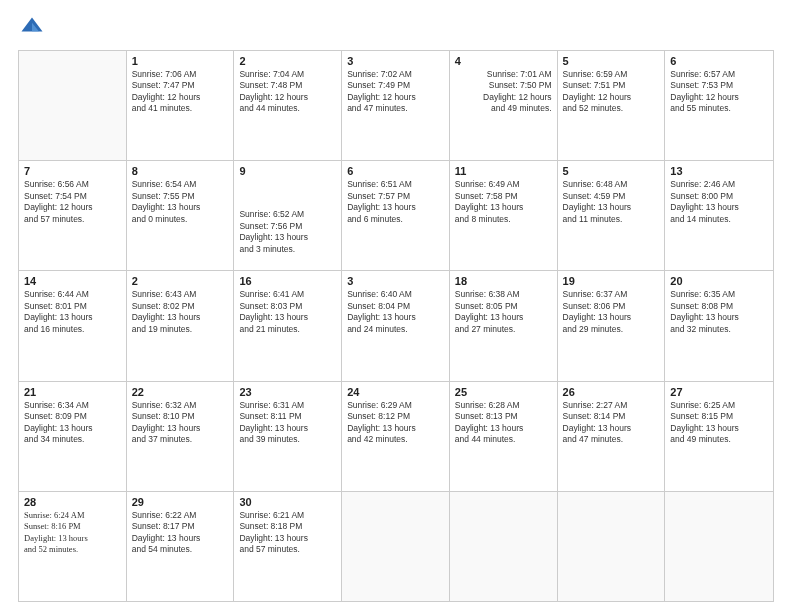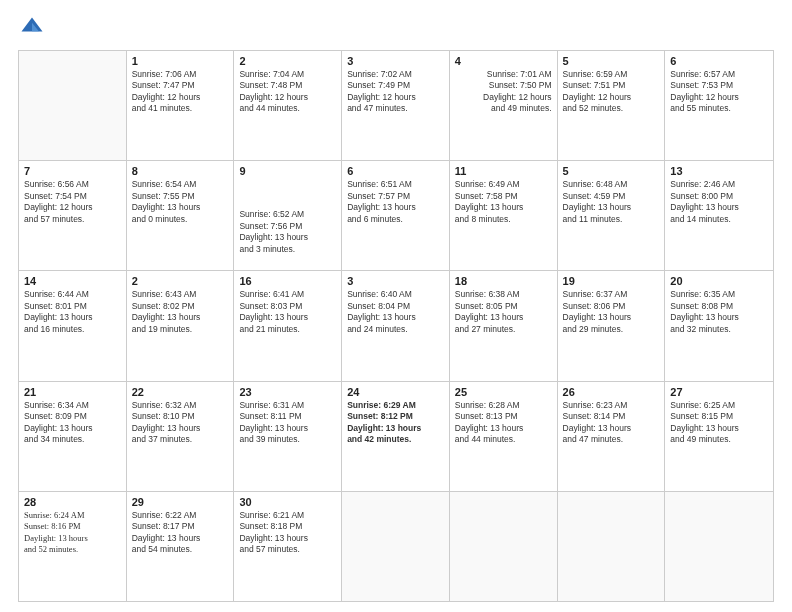--- a/index.html
+++ b/index.html
@@ -301,35 +301,35 @@
           </div>
           <div class="cal-cell">
             <div class="day-num">23</div>
             <div class="day-detail" style="white-space: pre-line;">Sunrise: 6:31 AM
 Sunset: 8:11 PM
 Daylight: 13 hours
 and 39 minutes.</div>
           </div>
           <div class="cal-cell">
             <div class="day-num">24</div>
-            <div class="day-detail" style="white-space: pre-line; font-weight: bold;">Sunrise: 6:29 AM
+            <div class="day-detail" style="white-space: pre-line;">Sunrise: 6:29 AM
 Sunset: 8:12 PM
 Daylight: 13 hours
 and 42 minutes.</div>
           </div>
           <div class="cal-cell">
             <div class="day-num">25</div>
             <div class="day-detail" style="white-space: pre-line;">Sunrise: 6:28 AM
 Sunset: 8:13 PM
 Daylight: 13 hours
 and 44 minutes.</div>
           </div>
           <div class="cal-cell">
             <div class="day-num">26</div>
-            <div class="day-detail" style="white-space: pre-line;">Sunrise: 6:23 AM
+            <div class="day-detail" style="white-space: pre-line;">Sunrise: 2:27 AM
 Sunset: 8:14 PM
 Daylight: 13 hours
 and 47 minutes.</div>
           </div>
           <div class="cal-cell">
             <div class="day-num">27</div>
             <div class="day-detail" style="white-space: pre-line;">Sunrise: 6:25 AM
 Sunset: 8:15 PM
 Daylight: 13 hours
 and 49 minutes.</div>

